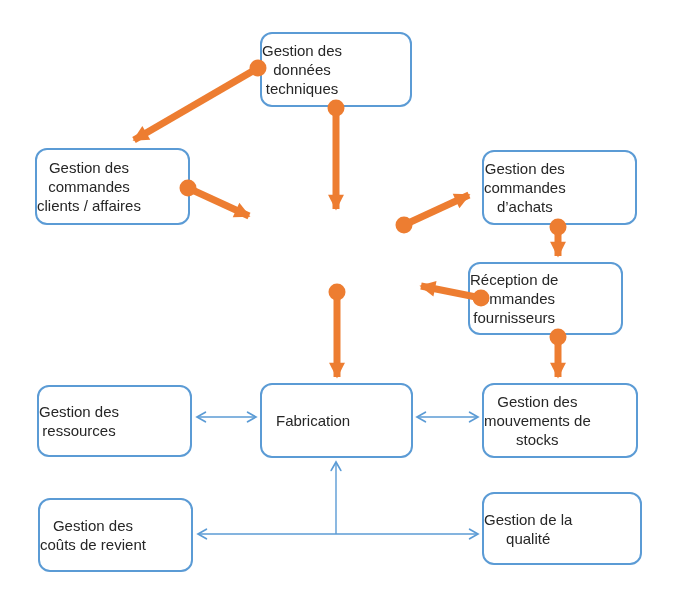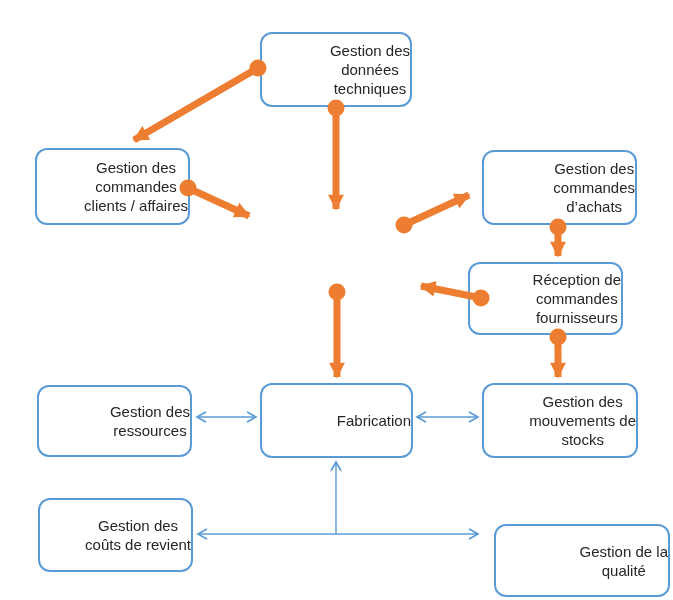--- a/index.html
+++ b/index.html
@@ -12,21 +12,21 @@
     overflow: hidden;
   }
   .node {
     position: absolute;
     box-sizing: border-box;
     border: 2.5px solid var(--blue, #5B9BD5);
     border-radius: 12px;
     background: var(--node_fill, #ffffff);
     display: flex;
     align-items: center;
-    justify-content: flex-end;
+    justify-content: flex-start;
     z-index: 1;
   }
   .node .label {
     white-space: pre-line;
     text-align: center;
     font-size: 15px;
     line-height: 19px;
     color: var(--text, #262626);
   }
   #connectors {
@@ -41,24 +41,24 @@
   #oarrow path { fill: var(--orange, #ED7D31); }
   #barrow path { stroke: var(--blue, #5B9BD5); fill: none; stroke-width: 1.4; }
 
   
   #n-donnees     { left: 260px; top: 32px;  width: 152px; height: 75px; }
   #n-clients     { left: 35px;  top: 148px; width: 155px; height: 77px; }
   #n-calcul      { left: 261px; top: 215px; width: 151px; height: 76px; }
   #n-achats      { left: 482px; top: 150px; width: 155px; height: 75px; }
   #n-reception   { left: 468px; top: 262px; width: 155px; height: 73px; }
   #n-ressources  { left: 37px;  top: 385px; width: 155px; height: 72px; }
-  #n-fabrication { left: 260px; top: 383px; width: 153px; height: 75px; }
+  #n-fabrication { left: 260px; top: 383px; width: 153px; height: 75px; padding-left: 14px; }
   #n-stocks      { left: 482px; top: 383px; width: 156px; height: 75px; }
   #n-couts       { left: 38px;  top: 498px; width: 155px; height: 74px; }
-  #n-qualite     { left: 482px; top: 524px; width: 176px; height: 73px; margin-left: 12px; }
+  #n-qualite     { left: 482px; top: 492px; width: 160px; height: 73px; }
 </style>
 </head>
 <body>
 
 <div id="canvas">
 
   <div class="node" id="n-donnees">
     <span class="label">Gestion des
 données
 techniques</span>

